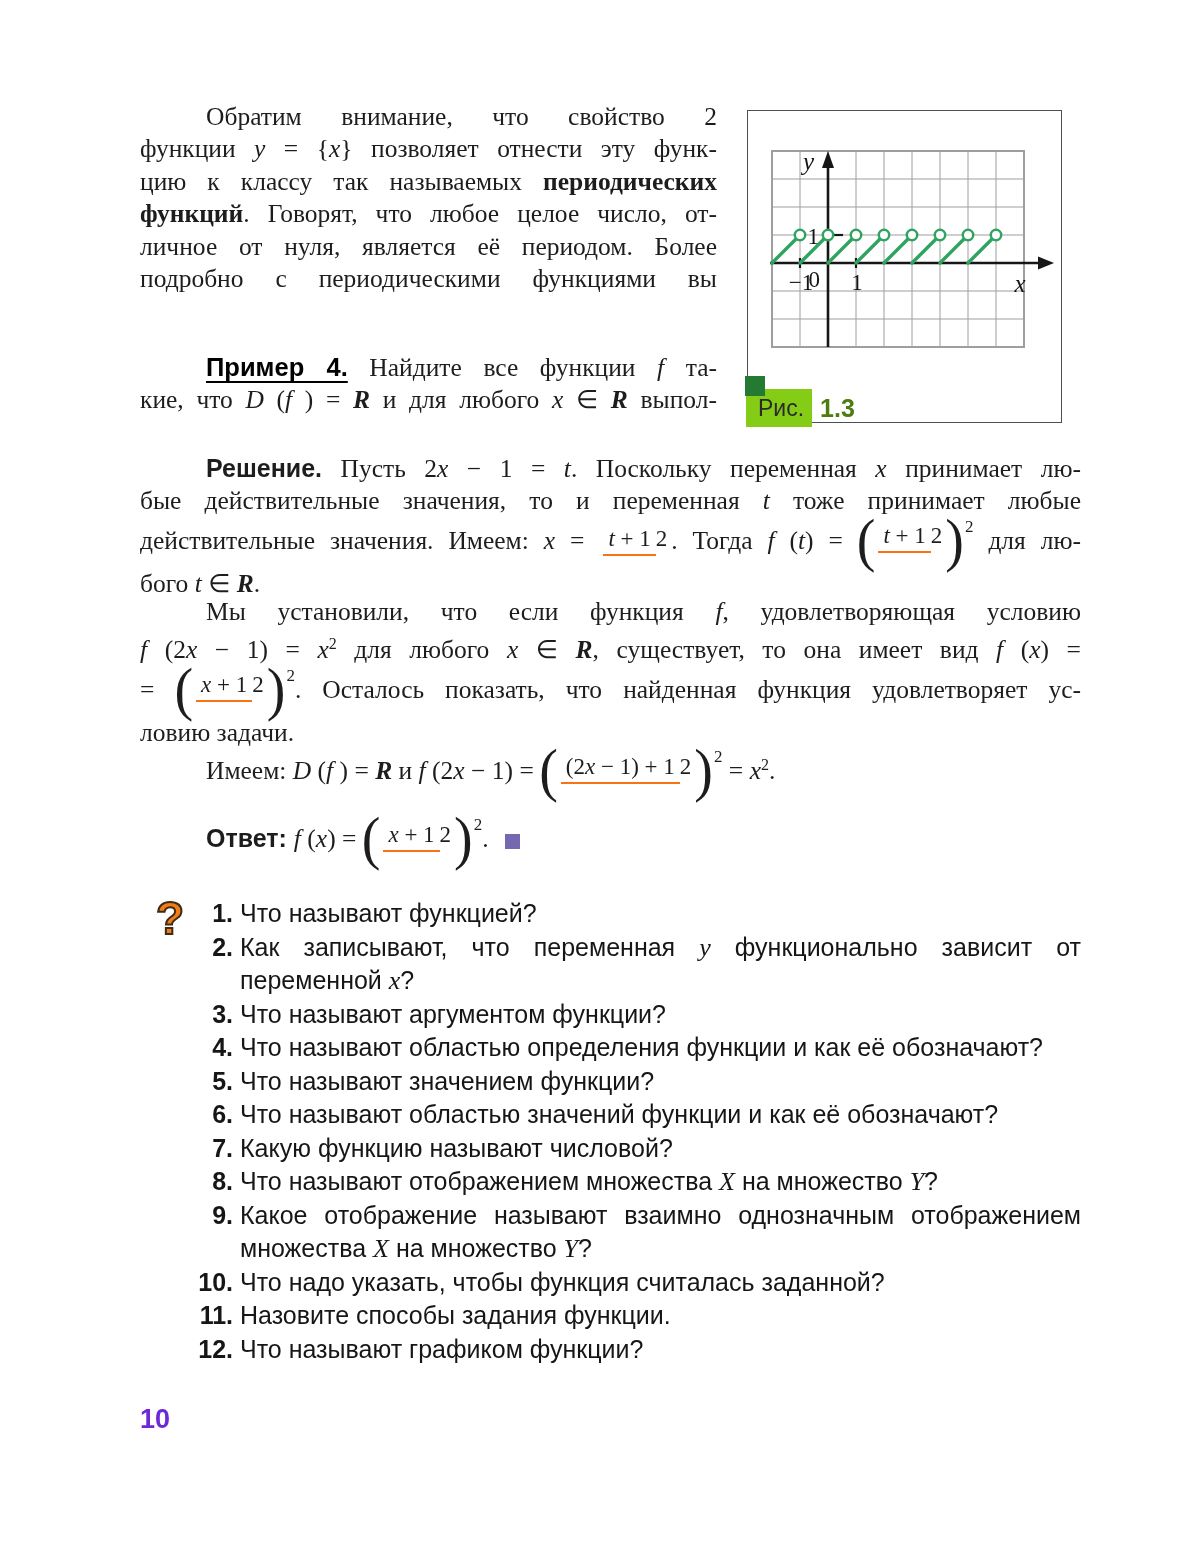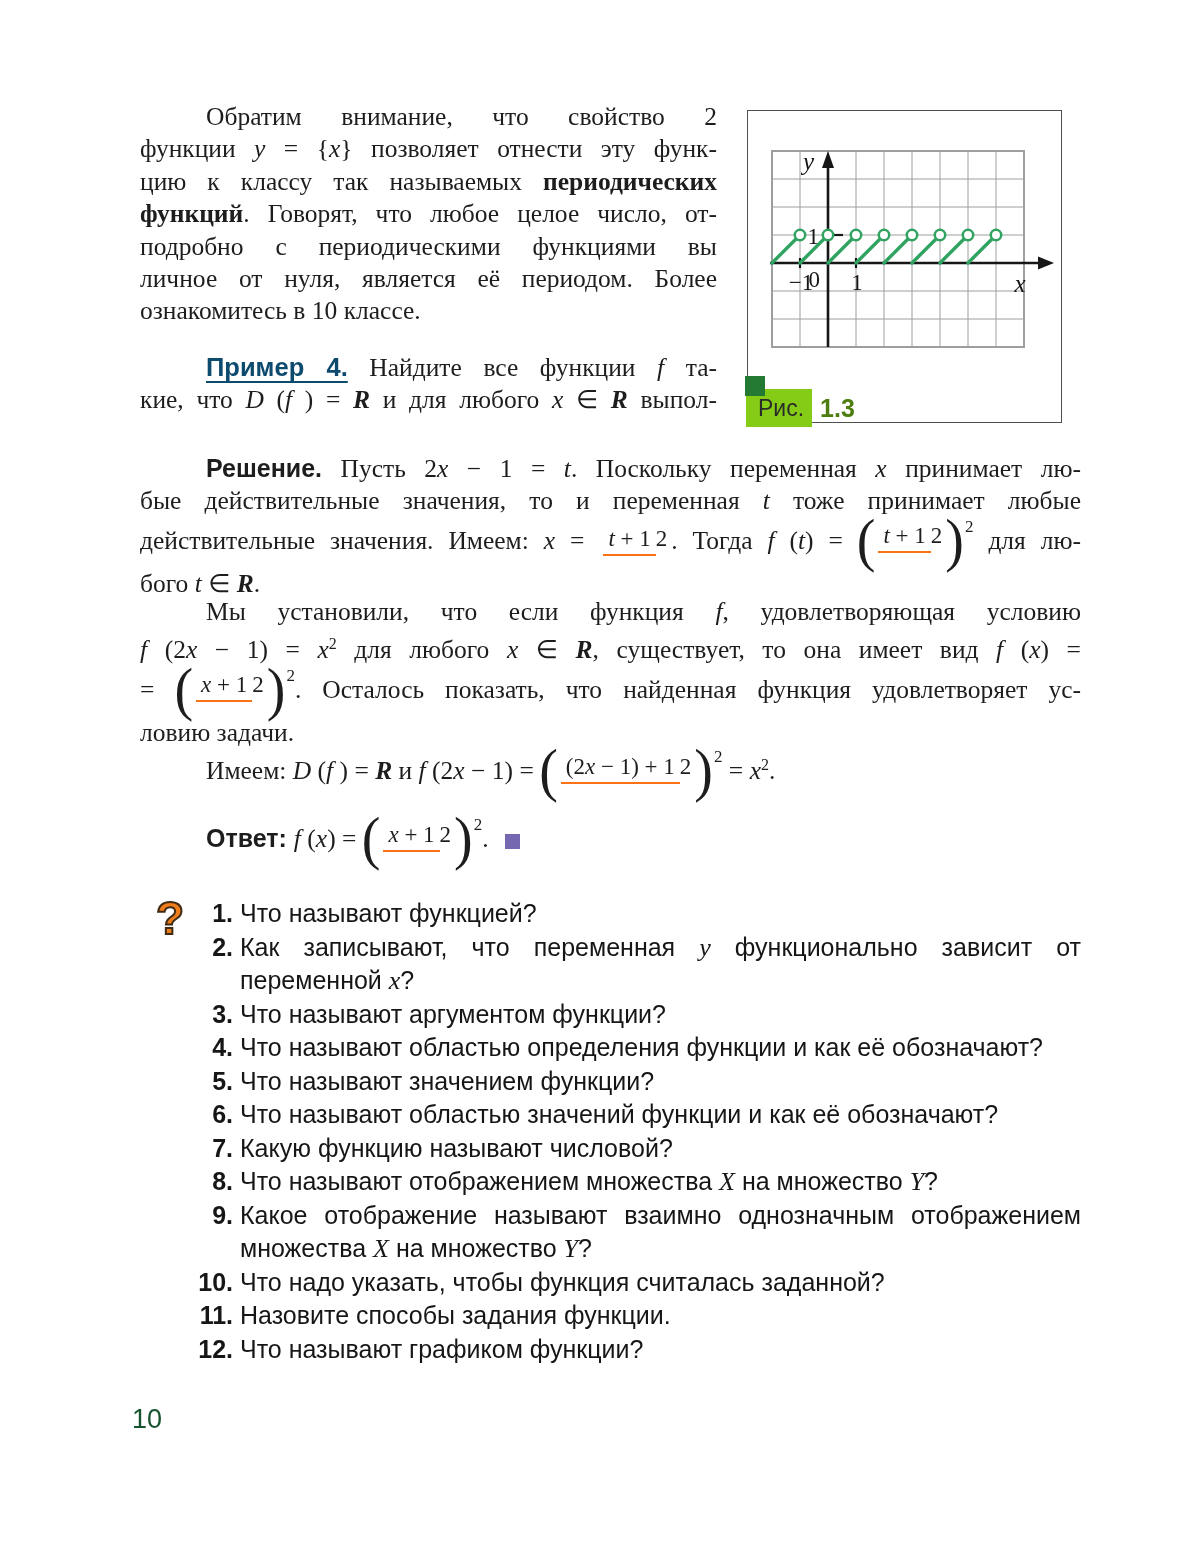--- a/index.html
+++ b/index.html
@@ -9,21 +9,21 @@
   
   .ln{font-size:25.5px;line-height:32.4px;min-height:32px;text-align:left;white-space:normal;}
   .ln.j{text-align:justify;text-align-last:justify;}
   .ln.ind{padding-left:66px;}
   .it{font-style:italic;font-family:"Liberation Serif",serif;}
   .bse{font-weight:bold;}
   .bit{font-weight:bold;font-style:italic;}
   .bsans{font-family:"Liberation Sans",sans-serif;font-weight:bold;font-size:25px;}
   .sp{font-size:16px;vertical-align:9px;}
   .exlab{font-family:"Liberation Sans",sans-serif;font-weight:bold;font-size:25.5px;
-         color:#0c4a6e;text-decoration:underline;text-decoration-thickness:2px;text-underline-offset:5px;}
+         color:#000000;text-decoration:underline;text-decoration-thickness:2px;text-underline-offset:5px;}
   
   .fr{display:inline-block;text-align:center;vertical-align:middle;font-size:23px;
       line-height:1.08;margin:0 4px;transform:translateY(-3px);}
   .fr .fn{padding:1px 5px 3px;border-bottom:2px solid #f97316;white-space:nowrap;}
   .fr .fd{padding-top:2px;}
   .pf{display:inline-flex;align-items:center;vertical-align:middle;transform:translateY(-3px);}
   .pf .paren{font-family:"Liberation Serif",serif;font-size:56px;line-height:50px;
              font-weight:400;margin:0 -1px;transform:scaleY(1.04);}
   .pf .pexp{font-size:17px;align-self:flex-start;margin-top:-4px;margin-left:2px;}
   .sqr{display:inline-block;width:15px;height:15px;background:#7668b0;margin-left:10px;vertical-align:middle;}
@@ -39,36 +39,35 @@
           color:#4d7c0f;margin-left:8px;padding-bottom:4px;}
   
   .questions{font-family:"Liberation Sans",sans-serif;font-size:25px;color:#161616;}
   .qicon{position:absolute;left:16px;top:-2px;font-family:"Liberation Sans",sans-serif;
          font-weight:bold;font-size:46px;line-height:46px;color:#ef7d1a;
          -webkit-text-stroke:2px #3f2a14;}
   .qitem{display:flex;line-height:33.5px;}
   .qnum{flex:none;width:93px;text-align:right;padding-right:7px;font-weight:bold;}
   .qtext{flex:1;text-align:justify;}
   .qtext .it{font-size:26px;}
-  .pagenum{position:absolute;left:132px;top:1404px;font-family:"Liberation Sans",sans-serif;
-           font-weight:normal;font-size:27px;color:#14532d;}
+  .pagenum{position:absolute;left:140px;top:1404px;font-family:"Liberation Sans",sans-serif;
+           font-weight:bold;font-size:27px;color:#6d28d9;}
 </style>
 </head>
 <body>
 
 <div class="page">
 
   <div class="block" style="left:140px;top:101px;width:577px;">
       <div class="ln j ind"><span>Обратим внимание, что свойство 2</span></div>
       <div class="ln j"><span>функции </span><span class="it">y</span><span> = {</span><span class="it">x</span><span>} позволяет отнести эту функ-</span></div>
       <div class="ln j"><span>цию к классу так называемых </span><span class="bse">периодических</span></div>
       <div class="ln j"><span class="bse">функций</span><span>. Говорят, что любое целое число, от-</span></div>
+      <div class="ln j"><span>личное от нуля, является её периодом. Более</span></div>
       <div class="ln j"><span>подробно с периодическими функциями вы</span></div>
-      <div class="ln j"><span>личное от нуля, является её периодом. Более</span></div>
-      <div class="ln"><span>ознакомитесь в 10 классе.</span></div>
     </div>
 
   <div class="figbox">
     <svg class="figsvg" width="292" height="224" viewBox="0 0 292 224">
         <g stroke="#9e9e9e" stroke-width="1">
           <line x1="6" y1="14" x2="6" y2="210"></line>
           <line x1="34" y1="14" x2="34" y2="210"></line>
           <line x1="62" y1="14" x2="62" y2="210"></line>
           <line x1="90" y1="14" x2="90" y2="210"></line>
           <line x1="118" y1="14" x2="118" y2="210"></line>

